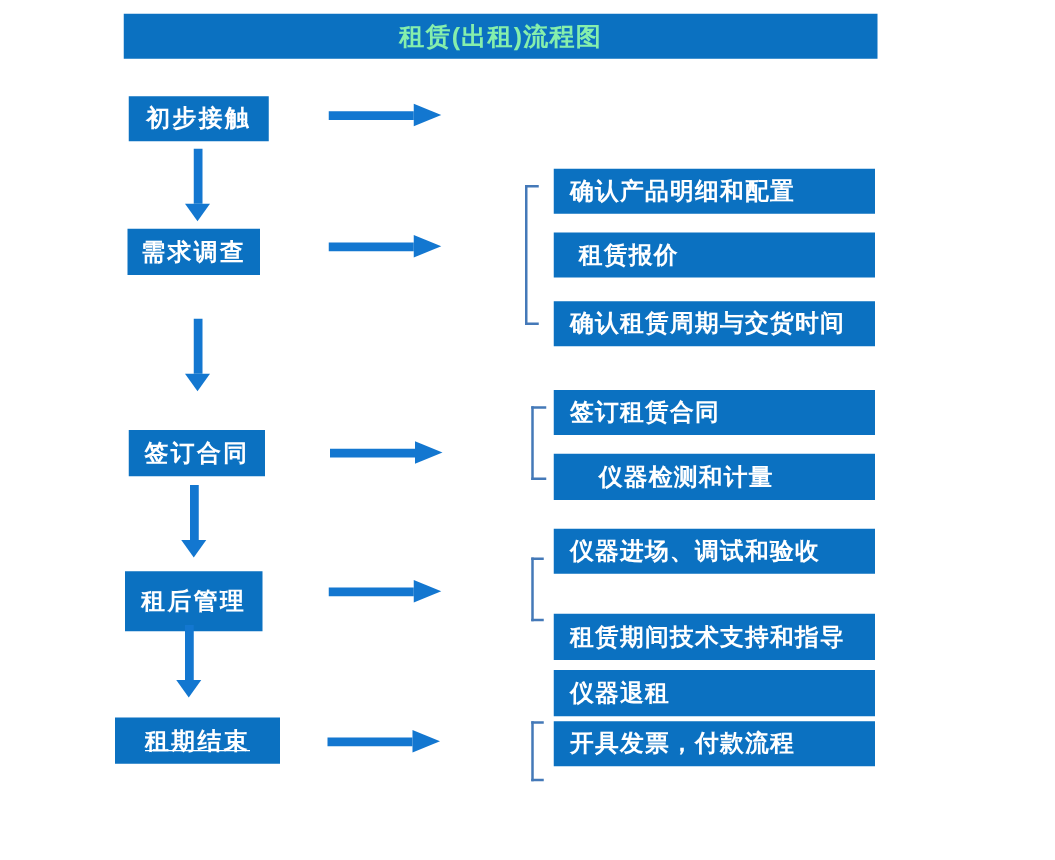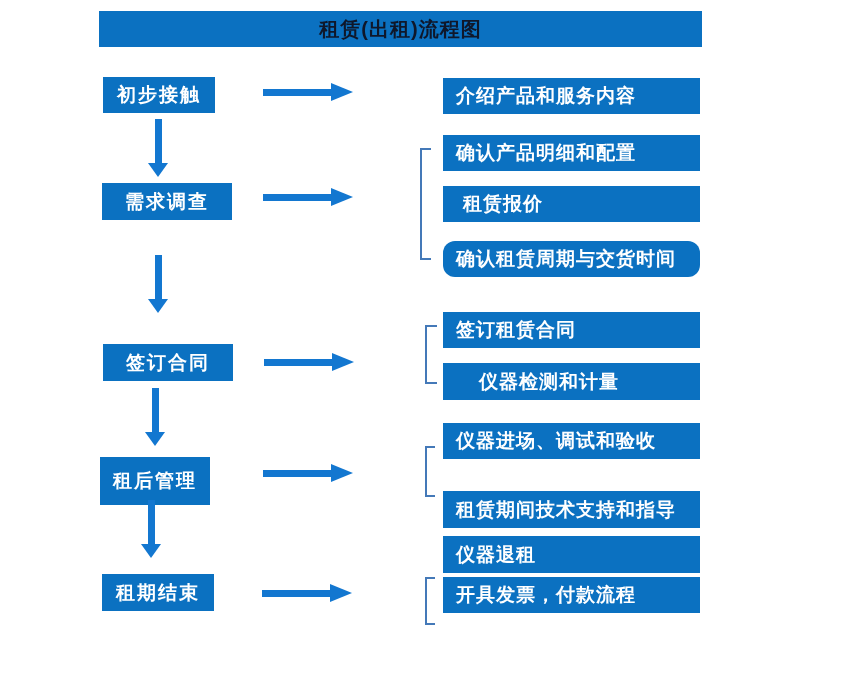--- a/index.html
+++ b/index.html
@@ -6,21 +6,21 @@
     --box-blue:#0b71c1;
     --arrow-blue:#1377d0;
     --bracket-blue:#4479b8;
   }
   html,body{margin:0;padding:0;background:#fff;}
   body{font-family:"Liberation Sans", sans-serif;}
   .canvas{position:relative;width:844px;height:688px;background:#ffffff;overflow:hidden;}
 
   .title-bar{
     position:absolute;left:99px;top:11px;width:603px;height:36px;
-    background:var(--box-blue);color:#0f172a;font-weight:bold;font-size:20px;
+    background:var(--box-blue);color:#86efac;font-weight:bold;font-size:20px;
     display:flex;align-items:center;justify-content:center;letter-spacing:1px;
   }
 
   .box{
     position:absolute;background:var(--box-blue);color:#fff;font-weight:bold;
     display:flex;align-items:center;box-sizing:border-box;
   }
   .step{justify-content:center;font-size:19px;letter-spacing:2px;}
   .detail{font-size:19px;padding-left:13px;letter-spacing:1px;width:257px;left:443px;height:36px;}
 
@@ -45,24 +45,24 @@
   }
 </style>
 </head>
 <body>
 
 <div class="canvas">
 
   <div class="title-bar">租赁(出租)流程图</div>
 
   <div class="box step" style="left:103px;top:77px;width:112px;height:36px;">初步接触</div>
-  <div class="box step" style="left:102px;top:183px;width:130px;height:37px;">需求调查</div>
-  <div class="box step" style="left:103px;top:344px;width:130px;height:37px;">签订合同</div>
+  <div class="box step" style="left:102px;top:183px;width:106px;height:37px;">需求调查</div>
+  <div class="box step" style="left:103px;top:344px;width:109px;height:37px;">签订合同</div>
   <div class="box step" style="left:100px;top:457px;width:110px;height:48px;">租后管理</div>
-  <div class="box step" style="left:102px;top:574px;width:112px;height:37px;">租期结束</div>
+  <div class="box step" style="left:92px;top:574px;width:132px;height:37px;text-decoration:underline;">租期结束</div>
 
   <div class="v-arrow" style="left:148px;top:119px;height:58px;">
     <div class="stem"></div>
     <div class="head"></div>
   </div>
   <div class="v-arrow" style="left:148px;top:255px;height:58px;">
     <div class="stem"></div>
     <div class="head"></div>
   </div>
   <div class="v-arrow" style="left:145px;top:388px;height:58px;">
@@ -93,24 +93,23 @@
   <div class="h-arrow" style="left:262px;top:584px;">
     <div class="stem"></div>
     <div class="head"></div>
   </div>
 
   <div class="bracket" style="left:420px;top:148px;width:11px;height:112px;"></div>
   <div class="bracket" style="left:425px;top:325px;width:12px;height:59px;"></div>
   <div class="bracket" style="left:425px;top:446px;width:10px;height:51px;"></div>
   <div class="bracket" style="left:425px;top:577px;width:10px;height:48px;"></div>
 
-  <div class="box detail" style="top:78px;">介绍产品和服务内容</div>
   <div class="box detail" style="top:135px;">确认产品明细和配置</div>
   <div class="box detail" style="top:186px;padding-left:20px;">租赁报价</div>
-  <div class="box detail" style="top:241px;border-radius:12px;">确认租赁周期与交货时间</div>
+  <div class="box detail" style="top:241px;">确认租赁周期与交货时间</div>
   <div class="box detail" style="top:312px;">签订租赁合同</div>
   <div class="box detail" style="top:363px;height:37px;padding-left:36px;">仪器检测和计量</div>
   <div class="box detail" style="top:491px;height:37px;">租赁期间技术支持和指导</div>
   <div class="box detail" style="top:423px;">仪器进场、调试和验收</div>
   <div class="box detail" style="top:536px;height:37px;">仪器退租</div>
   <div class="box detail" style="top:577px;">开具发票，付款流程</div>
 
 </div>
 
 </body></html>

